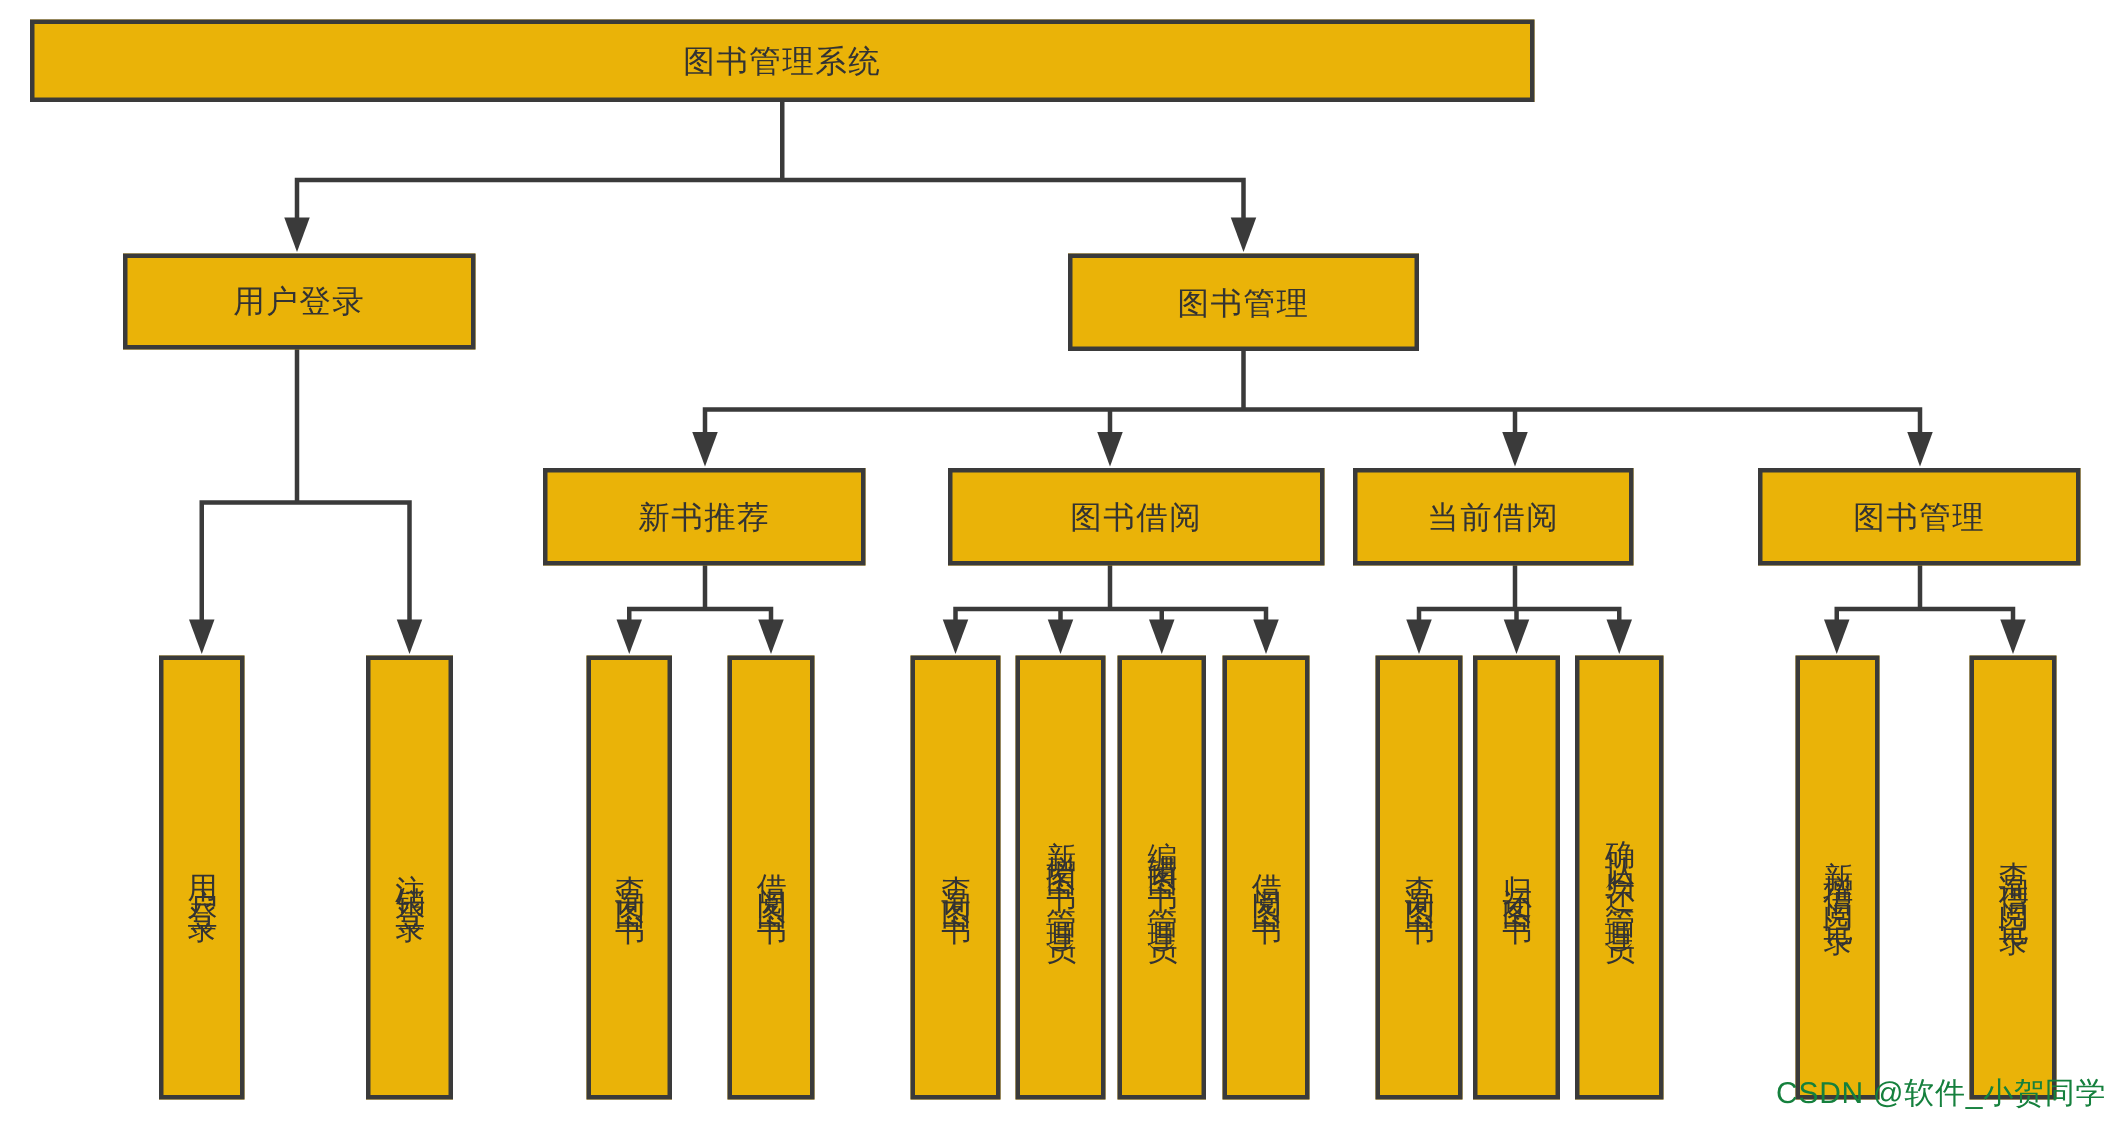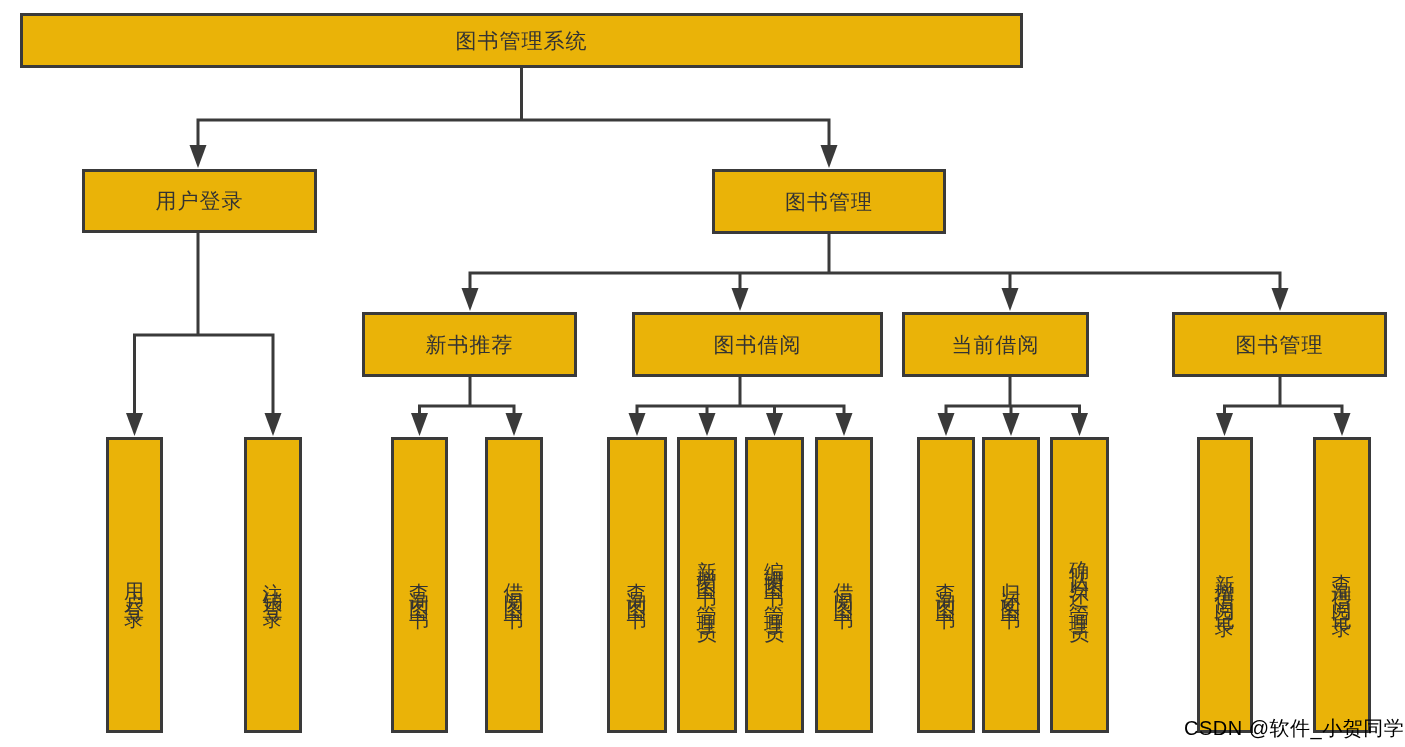--- a/index.html
+++ b/index.html
@@ -13,21 +13,21 @@
     box-sizing:border-box; display:flex; align-items:center; justify-content:center;
     color:#333333; z-index:2;
   }
   .h-node { font-size:21px; letter-spacing:1px; white-space:nowrap; }
   .v-node {
     writing-mode:vertical-rl; text-orientation:mixed;
     font-size:20px; letter-spacing:9px; line-height:1;
   }
   .watermark {
     position:absolute; left:1184px; top:715px; z-index:3;
-    font-size:20px; color:#000000; white-space:nowrap; letter-spacing:0.5px;
+    font-size:20px; color:#15803d; white-space:nowrap; letter-spacing:0.5px;
   }
   .line { stroke:#3a3a3a; stroke-width:3; fill:none; stroke-linecap:square; }
   .arrow { fill:#3a3a3a; stroke:none; }
 </style>
 </head>
 <body>
 
 <div class="stage">
 
   <svg class="connectors" viewBox="0 0 1405 747" xmlns="http://www.w3.org/2000/svg">

